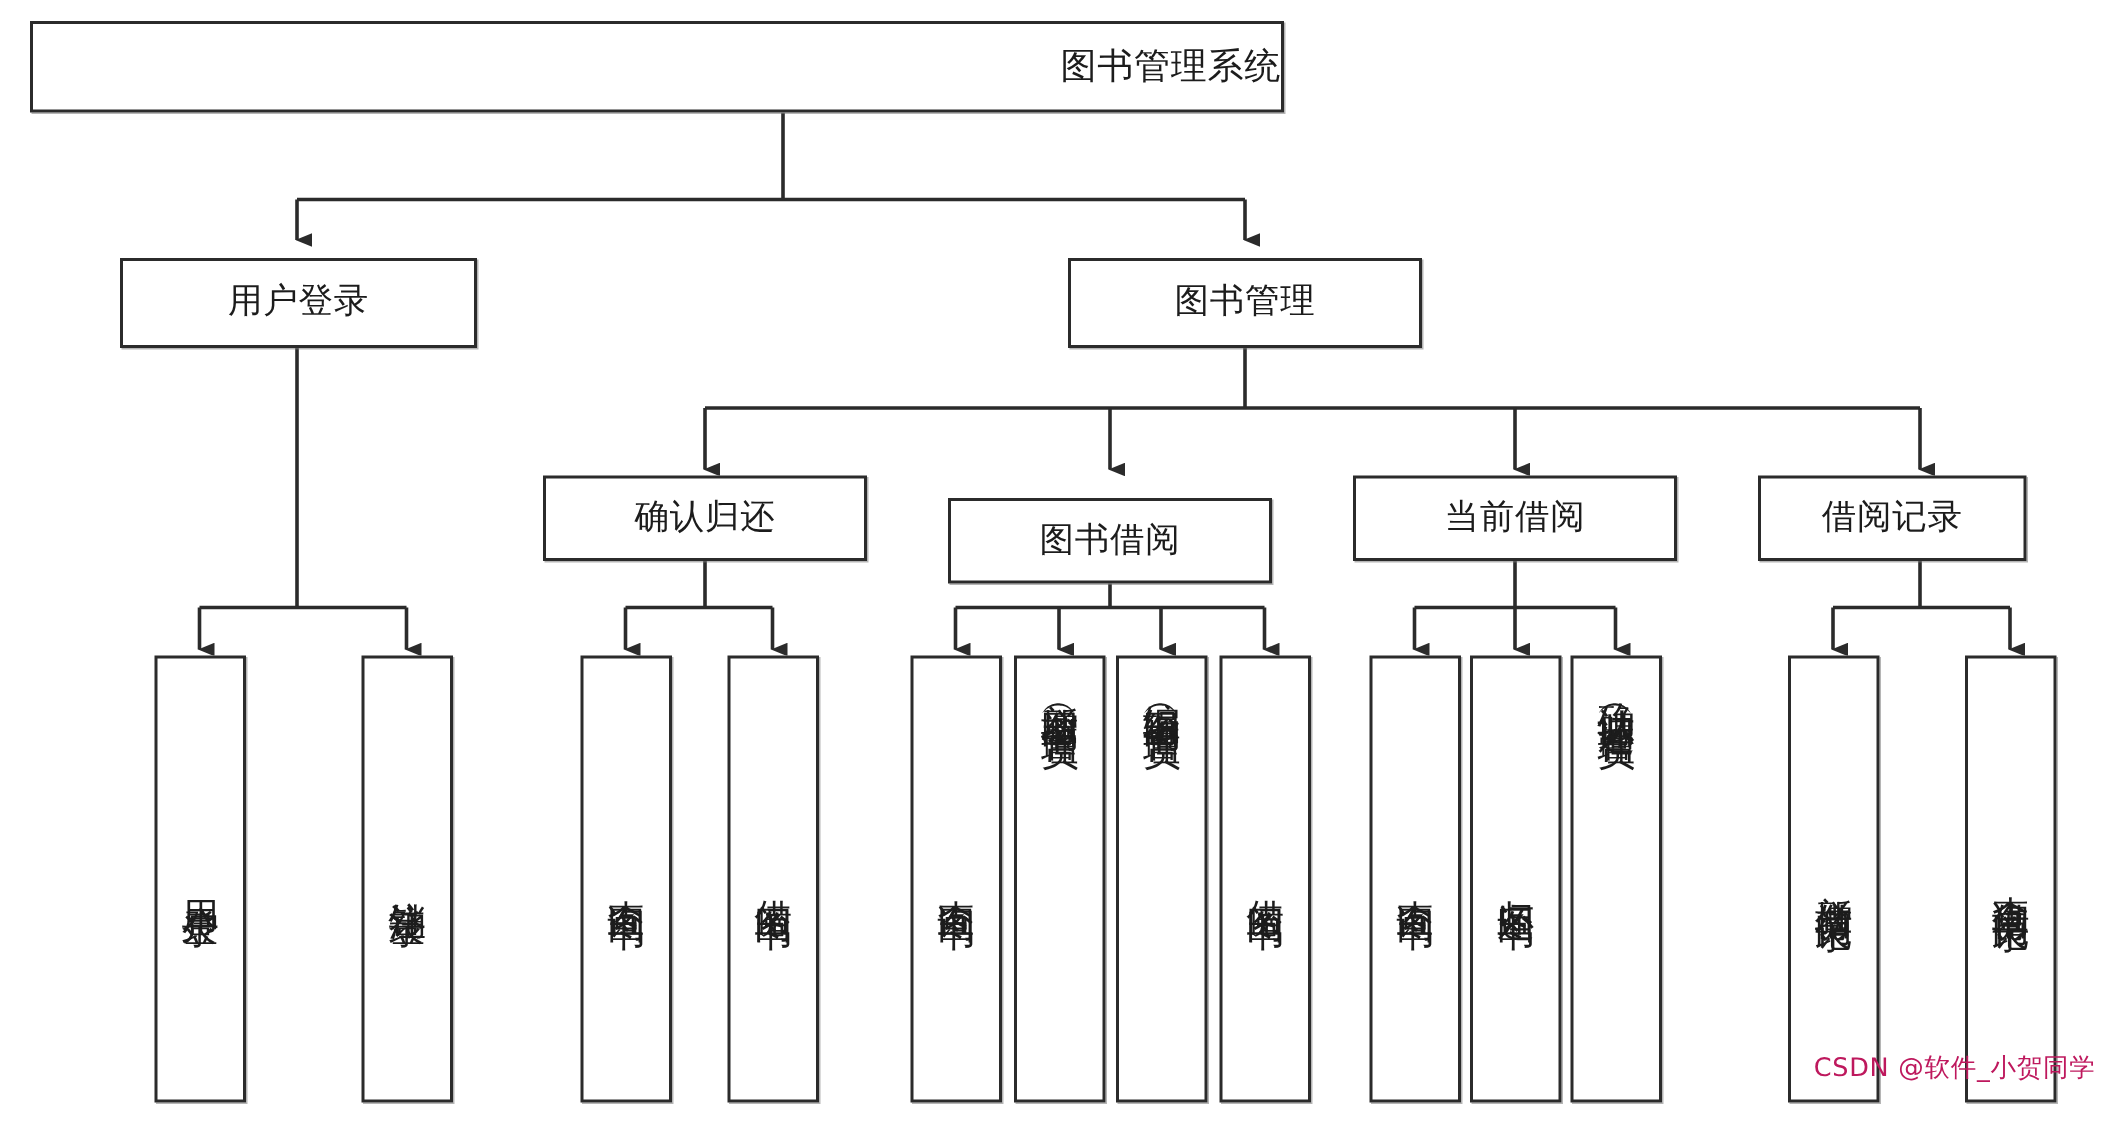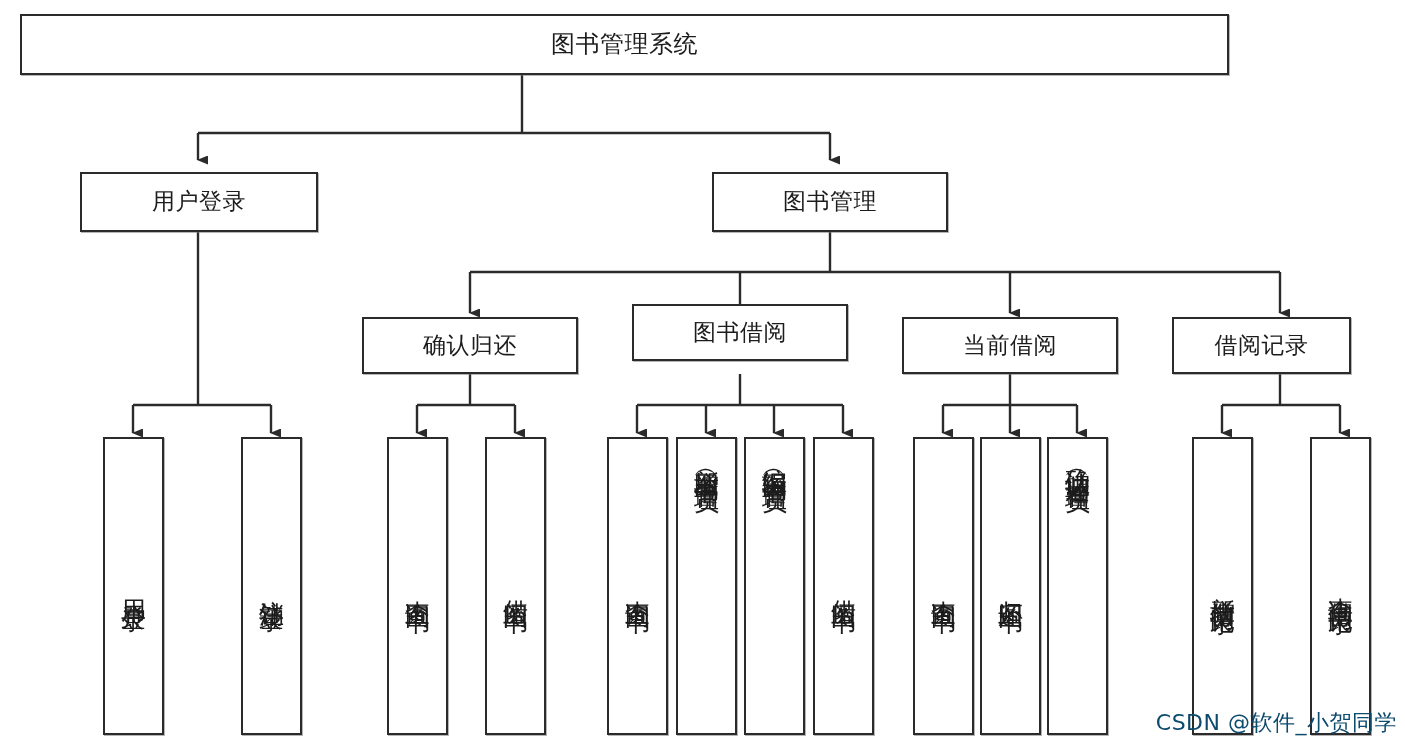--- a/index.html
+++ b/index.html
@@ -61,23 +61,23 @@
     letter-spacing: 3px;
     line-height: 1.0;
   }
   .node.vertical.centered {
     align-items: center;
     padding-top: 0;
   }
   .watermark {
     position: absolute;
     right: 8px;
-    bottom: 9px;
-    font-size: 22px;
-    color: #0c4a6e;
+    bottom: 24px;
+    font-size: 17px;
+    color: #be185d;
     letter-spacing: 0.5px;
     white-space: nowrap;
     z-index: 5;
   }
 </style>
 </head>
 <body>
 
 <div id="diagram-canvas">
 
@@ -124,37 +124,37 @@
       <path d="M 1010,405 L 1010,433" marker-end="url(#arrowhead)"></path>
       <path d="M 1077,405 L 1077,433" marker-end="url(#arrowhead)"></path>
 
       <path d="M 1280,374 L 1280,405"></path>
       <path d="M 1222,405 L 1340,405"></path>
       <path d="M 1222,405 L 1222,433" marker-end="url(#arrowhead)"></path>
       <path d="M 1340,405 L 1340,433" marker-end="url(#arrowhead)"></path>
     </g>
   </svg>
 
-  <div class="node root horizontal" style="left:20px; top:14px; width:1209px; height:61px;">
+  <div class="node root horizontal" style="left:20px; top:14px; width:836px; height:61px;justify-content:flex-end;">
     <span class="node-label">图书管理系统</span>
   </div>
 
   <div class="node horizontal" style="left:80px; top:172px; width:238px; height:60px;">
     <span class="node-label">用户登录</span>
   </div>
 
   <div class="node horizontal" style="left:712px; top:172px; width:236px; height:60px;">
     <span class="node-label">图书管理</span>
   </div>
 
   <div class="node horizontal" style="left:362px; top:317px; width:216px; height:57px;">
     <span class="node-label">确认归还</span>
   </div>
 
-  <div class="node horizontal" style="left:632px; top:304px; width:216px; height:57px;">
+  <div class="node horizontal" style="left:632px; top:332px; width:216px; height:57px;">
     <span class="node-label">图书借阅</span>
   </div>
 
   <div class="node horizontal" style="left:902px; top:317px; width:216px; height:57px;justify-content:center;">
     <span class="node-label">当前借阅</span>
   </div>
 
   <div class="node horizontal" style="left:1172px; top:317px; width:179px; height:57px;">
     <span class="node-label">借阅记录</span>
   </div>

